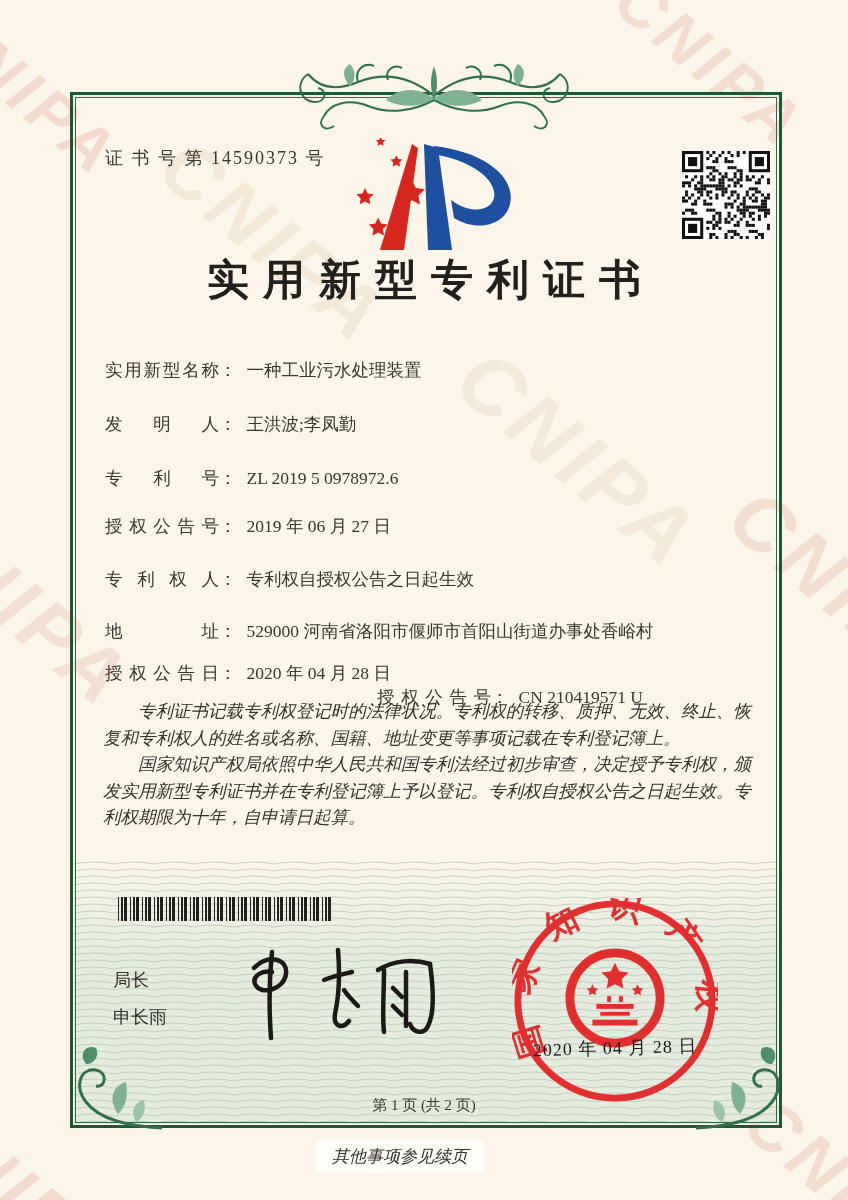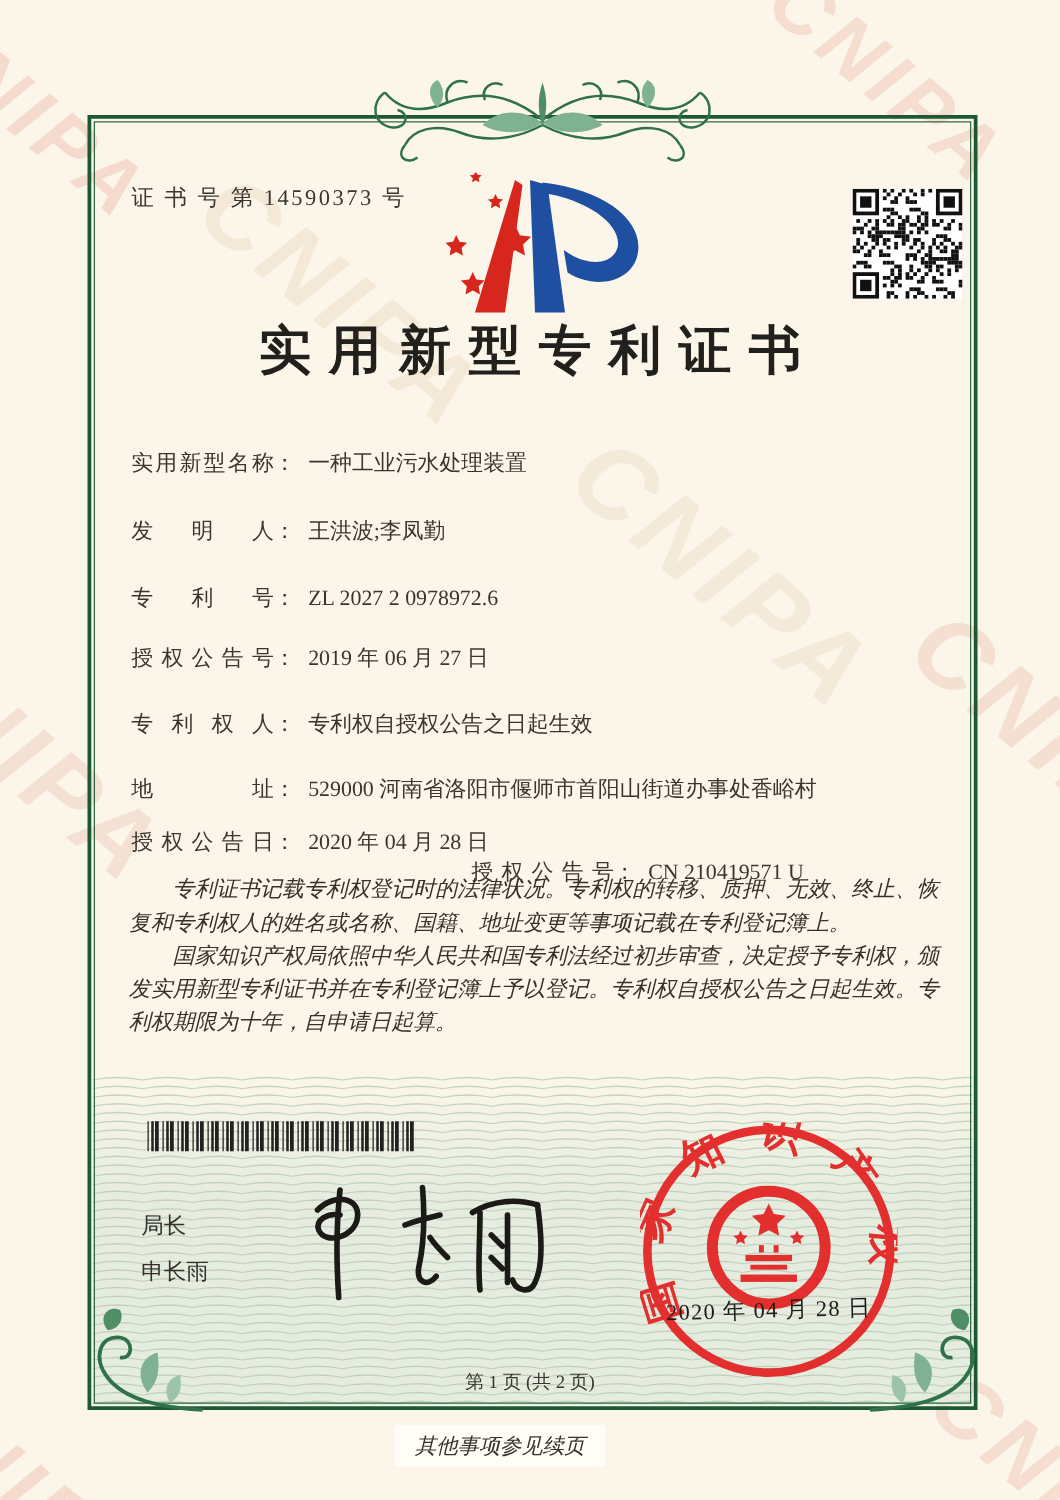--- a/index.html
+++ b/index.html
@@ -452,21 +452,21 @@
 
   <div class="title">实用新型专利证书</div>
 
   <div class="row" style="top:412px">
     <span class="flabel">发明人</span><span class="colon">：</span><span class="fvalue">王洪波;李凤勤</span>
   </div>
   <div class="row" style="top:358px">
     <span class="flabel">实用新型名称</span><span class="colon">：</span><span class="fvalue">一种工业污水处理装置</span>
   </div>
   <div class="row" style="top:466px">
-    <span class="flabel">专利号</span><span class="colon">：</span><span class="fvalue">ZL 2027 2 0978972.6</span>
+    <span class="flabel">专利号</span><span class="colon">：</span><span class="fvalue">ZL 2019 5 0978972.6</span>
   </div>
   <div class="row" style="top:514px">
     <span class="flabel">授权公告号</span><span class="colon">：</span><span class="fvalue">2019 年 06 月 27 日</span>
   </div>
   <div class="row" style="top:567px">
     <span class="flabel">专利权人</span><span class="colon">：</span><span class="fvalue">专利权自授权公告之日起生效</span>
   </div>
   <div class="row" style="top:619px">
     <span class="flabel">地址</span><span class="colon">：</span><span class="fvalue">529000  河南省洛阳市偃师市首阳山街道办事处香峪村</span>
   </div>

